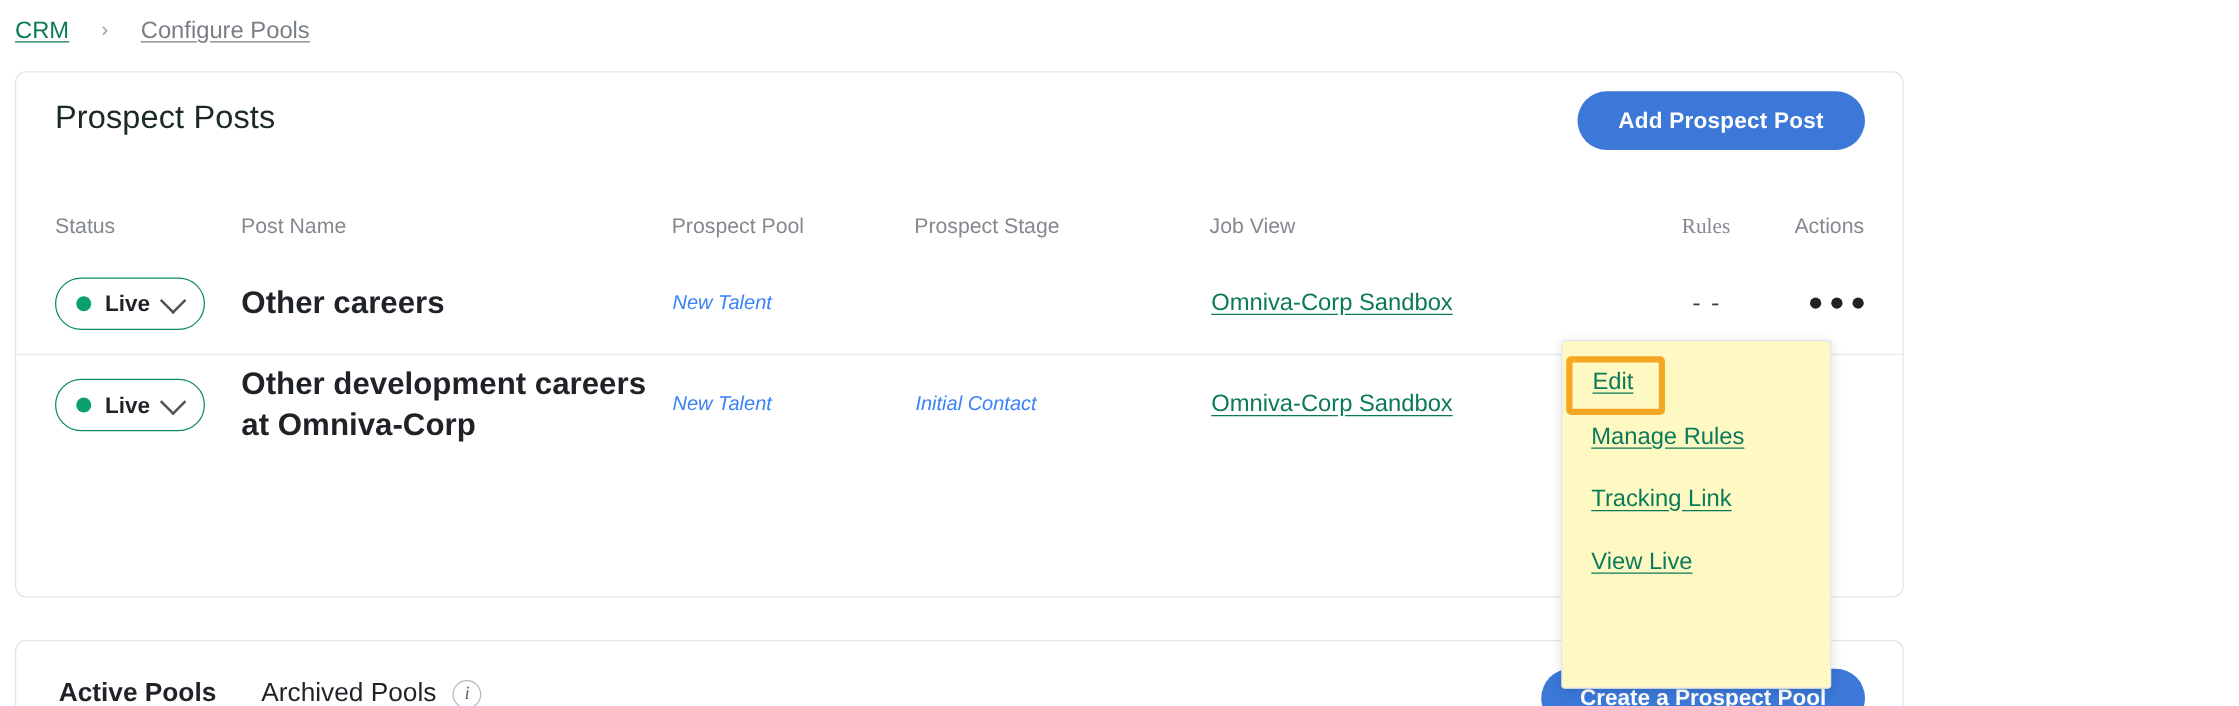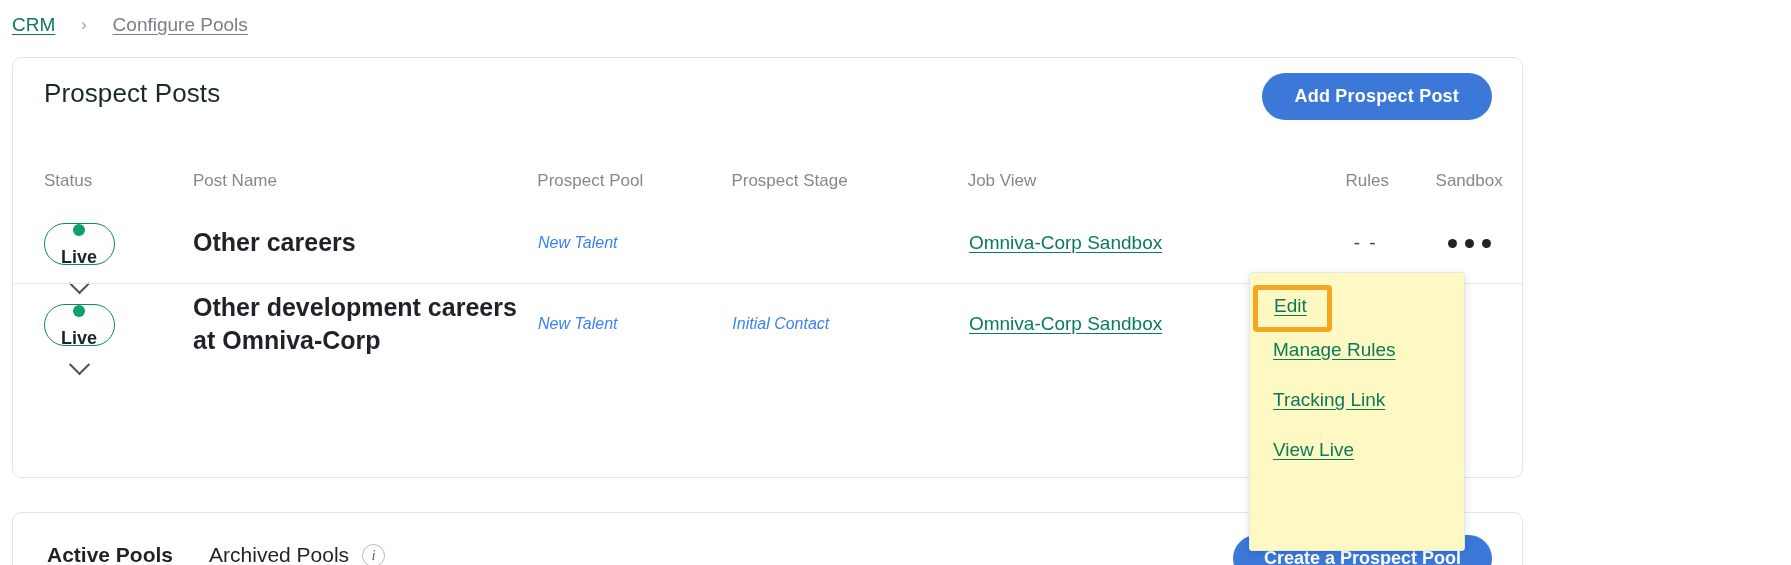--- a/index.html
+++ b/index.html
@@ -107,38 +107,37 @@
   }
   .tbody-row.with-rule {
     border-top: 1px solid #e6e9ec;
   }
 
   .c-status   { width: 186px; padding-left: 31px; box-sizing: border-box; }
   .c-name     { width: 358px; box-sizing: border-box; padding-right: 16px; }
   .c-pool     { width: 202px; box-sizing: border-box; }
   .c-stage    { width: 246px; box-sizing: border-box; }
   .c-board    { width: 360px; box-sizing: border-box; }
-  .c-rules    { width: 105px; box-sizing: border-box; text-align: center; }
+  .c-rules    { width: 105px; box-sizing: border-box; text-align: center; font-family: Liberation Serif, serif; }
   .c-actions  { width: 110px; box-sizing: border-box; text-align: center; }
 
   .thead .c-rules   { text-align: left; padding-left: 32px; }
   .thead .c-actions { text-align: left; padding-left: 20px; }
 
   .status-pill {
     display: inline-flex;
     align-items: center;
     gap: 11px;
     height: 42px;
     padding: 0 17px 0 16px;
     border: 1px solid #0e8a64;
     border-radius: 22px;
     background: #ffffff;
     cursor: pointer;
     box-sizing: border-box;
-    flex-direction: column;
   }
   .dot {
     width: 12px;
     height: 12px;
     border-radius: 50%;
     background: #0ba06e;
     flex: none;
   }
   .status-label {
     font-size: 18px;
@@ -315,21 +314,21 @@
 
   <div class="table">
 
     <div class="trow thead">
       <div class="c-status">Status</div>
       <div class="c-name">Post Name</div>
       <div class="c-pool">Prospect Pool</div>
       <div class="c-stage">Prospect Stage</div>
       <div class="c-board">Job View</div>
       <div class="c-rules">Rules</div>
-      <div class="c-actions">Sandbox</div>
+      <div class="c-actions">Actions</div>
     </div>
 
     <div class="trow tbody-row">
       <div class="c-status">
         <span class="status-pill">
           <span class="dot"></span>
           <span class="status-label">Live</span>
           <span class="chev"></span>
         </span>
       </div>

